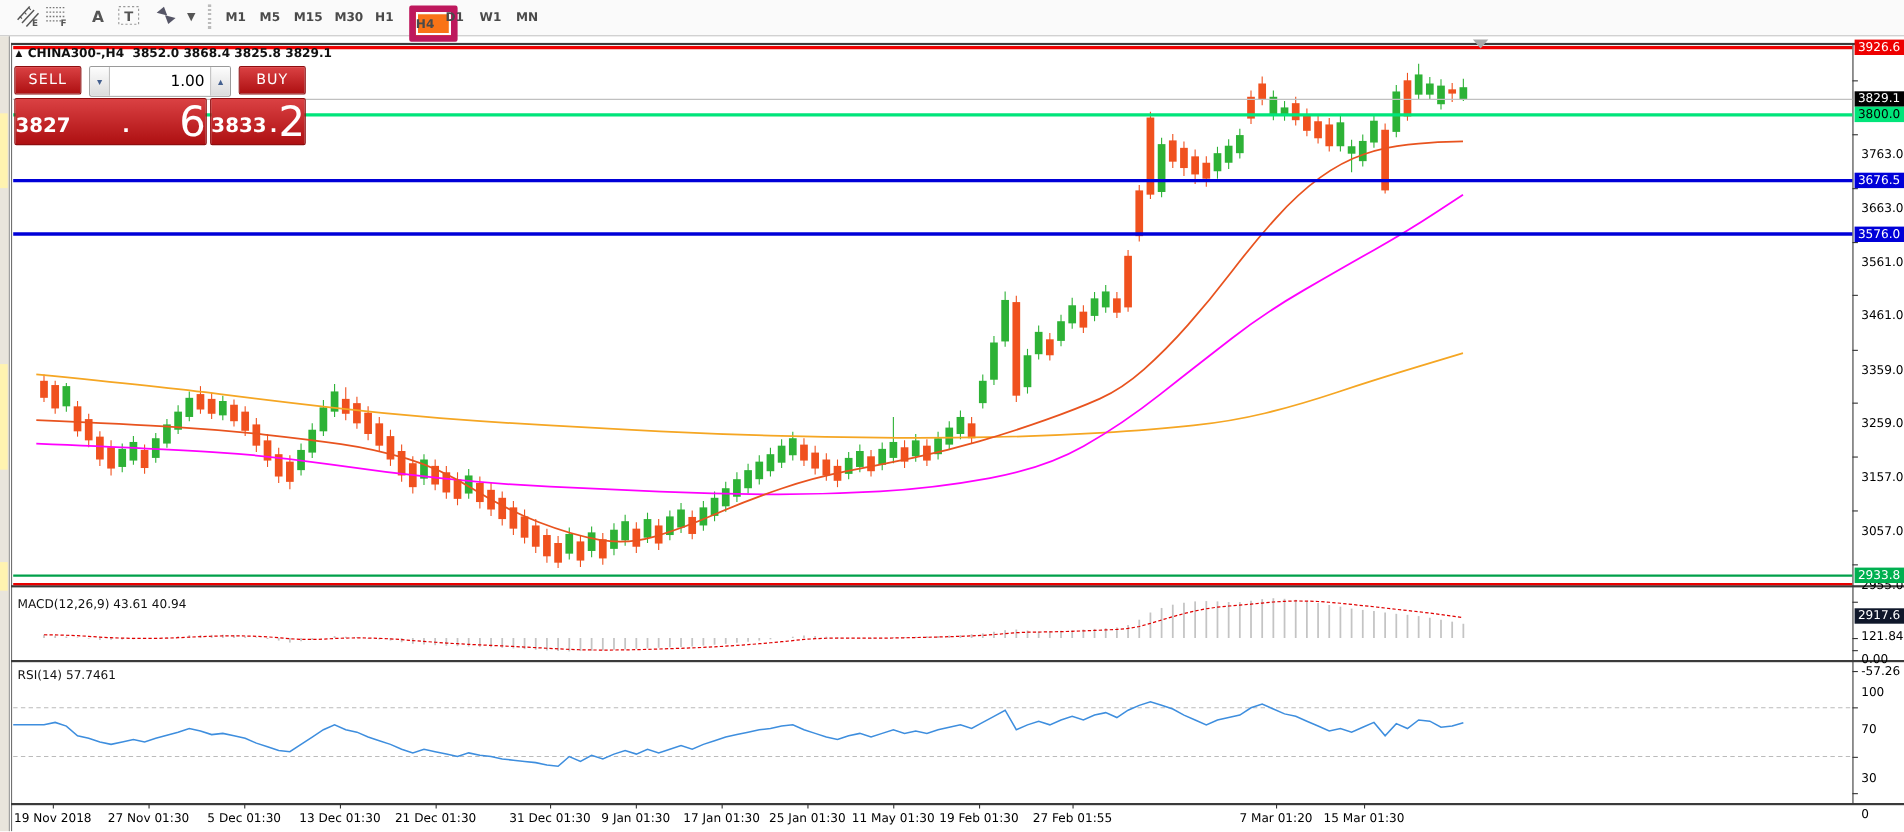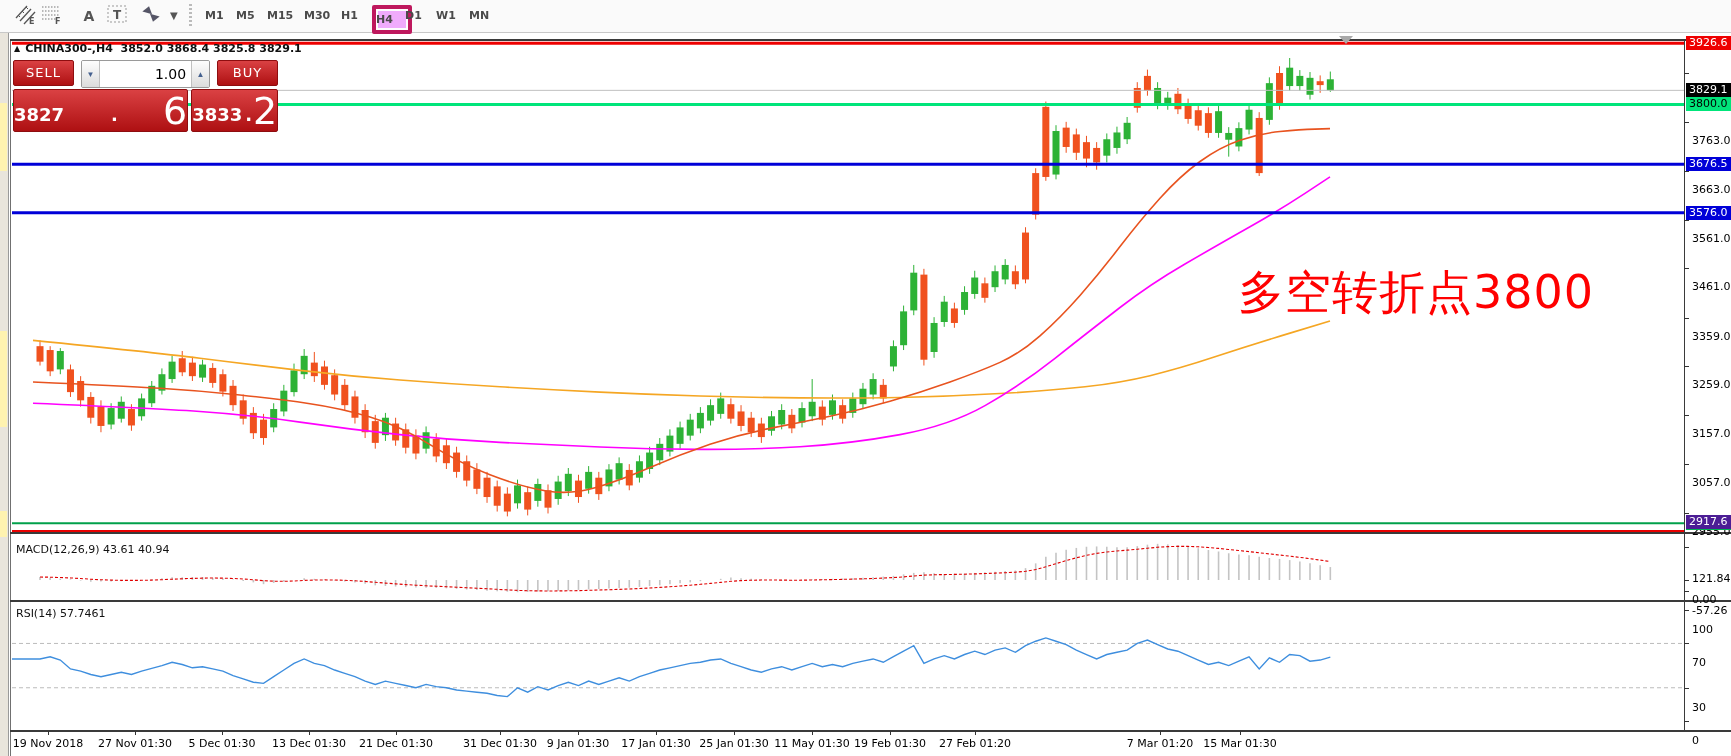--- a/index.html
+++ b/index.html
@@ -8,21 +8,21 @@
   
   .toolbar{position:absolute;left:0;top:0;width:1731px;height:32px;background:#FAFAFA;
            border-bottom:1px solid #C8C8C8;}
   .tool-icon{position:absolute;top:3px;width:26px;height:26px;display:flex;align-items:center;
              justify-content:center;color:#555;}
   .tool-caret{position:absolute;top:10px;font-size:10px;color:#555;}
   .grip{position:absolute;left:189px;top:4px;width:3px;height:24px;
         background-image:repeating-linear-gradient(#bbb 0 2px,transparent 2px 4px);}
   .tf-btn{position:absolute;top:5px;height:21px;line-height:21px;text-align:left;font-size:11px;
           font-weight:bold;color:#4a4a4a;border-radius:2px;cursor:default;}
-  .tf-btn.active{border:4px solid #be185d;background:#f0abfc;box-shadow:0 0 0 2px #fdfdfd inset;}
+  .tf-btn.active{border:6px solid #be185d;background:#f97316;box-shadow:0 0 0 2px #fdfdfd inset;}
   
   .vline,.hline{position:absolute;background:#707070;}
   .leftstrip{position:absolute;left:0;top:33px;width:8px;height:723px;background:#E9E5DC;
              border-right:1px solid #9a9a9a;}
   .ystrip{position:absolute;left:0;width:7px;background:#FFF3B0;}
   .chart-title{position:absolute;left:14px;top:42px;font-size:11px;font-weight:bold;color:#111;
                z-index:6;white-space:pre;}
   .chart-title .tri{font-size:8px;margin-right:5px;position:relative;top:-1px;}
   .axis-label{position:absolute;font-size:11px;color:#000;white-space:nowrap;margin-top:19px;}
   .line-label{position:absolute;left:1686px;font-size:11px;padding:0 3px;height:14px;
@@ -552,21 +552,20 @@
         <span class="tp-main">3833</span>
           <span class="tp-dot">.</span>
           <span class="tp-big">2</span>
       </div>
     </div>
   </div>
 
   <div class="ind-label" style="top:543px">MACD(12,26,9) 43.61 40.94</div>
   <div class="ind-label" style="top:607px">RSI(14) 57.7461</div>
 
-  <div class="annotation">多空转折点3800</div>
 
   <div id="price-axis">
       <div class="tick-dash" style="top:73px"></div>
       <div class="axis-label" style="left:1692px;top:66px">3865.0</div>
       <div class="tick-dash" style="top:122.31700000000001px"></div>
       <div class="axis-label" style="left:1692px;top:115.31700000000001px">3763.0</div>
       <div class="tick-dash" style="top:170.667px"></div>
       <div class="axis-label" style="left:1692px;top:163.667px">3663.0</div>
       <div class="tick-dash" style="top:219.984px"></div>
       <div class="axis-label" style="left:1692px;top:212.984px">3561.0</div>
@@ -581,21 +580,21 @@
       <div class="tick-dash" style="top:463.668px"></div>
       <div class="axis-label" style="left:1692px;top:456.668px">3057.0</div>
       <div class="tick-dash" style="top:512.985px"></div>
       <div class="axis-label" style="left:1692px;top:505.985px">2955.0</div>
       <div class="line-label" style="top:36.21640000000005px;background:#EE0000;color:#FFFFFF">3926.6</div>
       <div class="line-label" style="top:83.35765000000004px;background:#000000;color:#FFFFFF">3829.1</div>
       <div class="line-label" style="top:97.4275px;background:#00E57A;color:#000000">3800.0</div>
       <div class="line-label" style="top:157.13975px;background:#0000D8;color:#FFFFFF">3676.5</div>
       <div class="line-label" style="top:205.73149999999998px;background:#0000D8;color:#FFFFFF">3576.0</div>
       <div class="line-label" style="top:516.2351999999998px;background:#00B050;color:#FFFFFF">2933.8</div>
-      <div class="line-label" style="top:515px;background:#4c1d95;color:#FFFFFF">2917.6</div>
+      <div class="line-label" style="top:553px;background:#0f172a;color:#FFFFFF">2917.6</div>
     </div>
   <div id="macd-axis">
       <div class="tick-dash" style="top:547px"></div>
       <div class="axis-label" style="left:1692px;top:553px">121.84</div>
       <div class="tick-dash" style="top:580px"></div>
       <div class="axis-label" style="left:1692px;top:574px">0.00</div>
       <div class="tick-dash" style="top:591px"></div>
       <div class="axis-label" style="left:1692px;top:585px">-57.26</div>
     </div>
   <div id="rsi-axis">
@@ -625,20 +624,20 @@
       <div class="date-label" style="left:578px">9 Jan 01:30</div>
       <div class="date-tick" style="left:656px"></div>
       <div class="date-label" style="left:656px">17 Jan 01:30</div>
       <div class="date-tick" style="left:734px"></div>
       <div class="date-label" style="left:734px">25 Jan 01:30</div>
       <div class="date-tick" style="left:812px"></div>
       <div class="date-label" style="left:812px">11 May 01:30</div>
       <div class="date-tick" style="left:890px"></div>
       <div class="date-label" style="left:890px">19 Feb 01:30</div>
       <div class="date-tick" style="left:975px"></div>
-      <div class="date-label" style="left:975px">27 Feb 01:20</div>
+      <div class="date-label" style="left:975px">27 Feb 01:55</div>
       <div class="date-tick" style="left:1160px"></div>
       <div class="date-label" style="left:1160px">7 Mar 01:20</div>
       <div class="date-tick" style="left:1240px"></div>
       <div class="date-label" style="left:1240px">15 Mar 01:30</div>
     </div>
 
 </div>
 
 </body></html>

